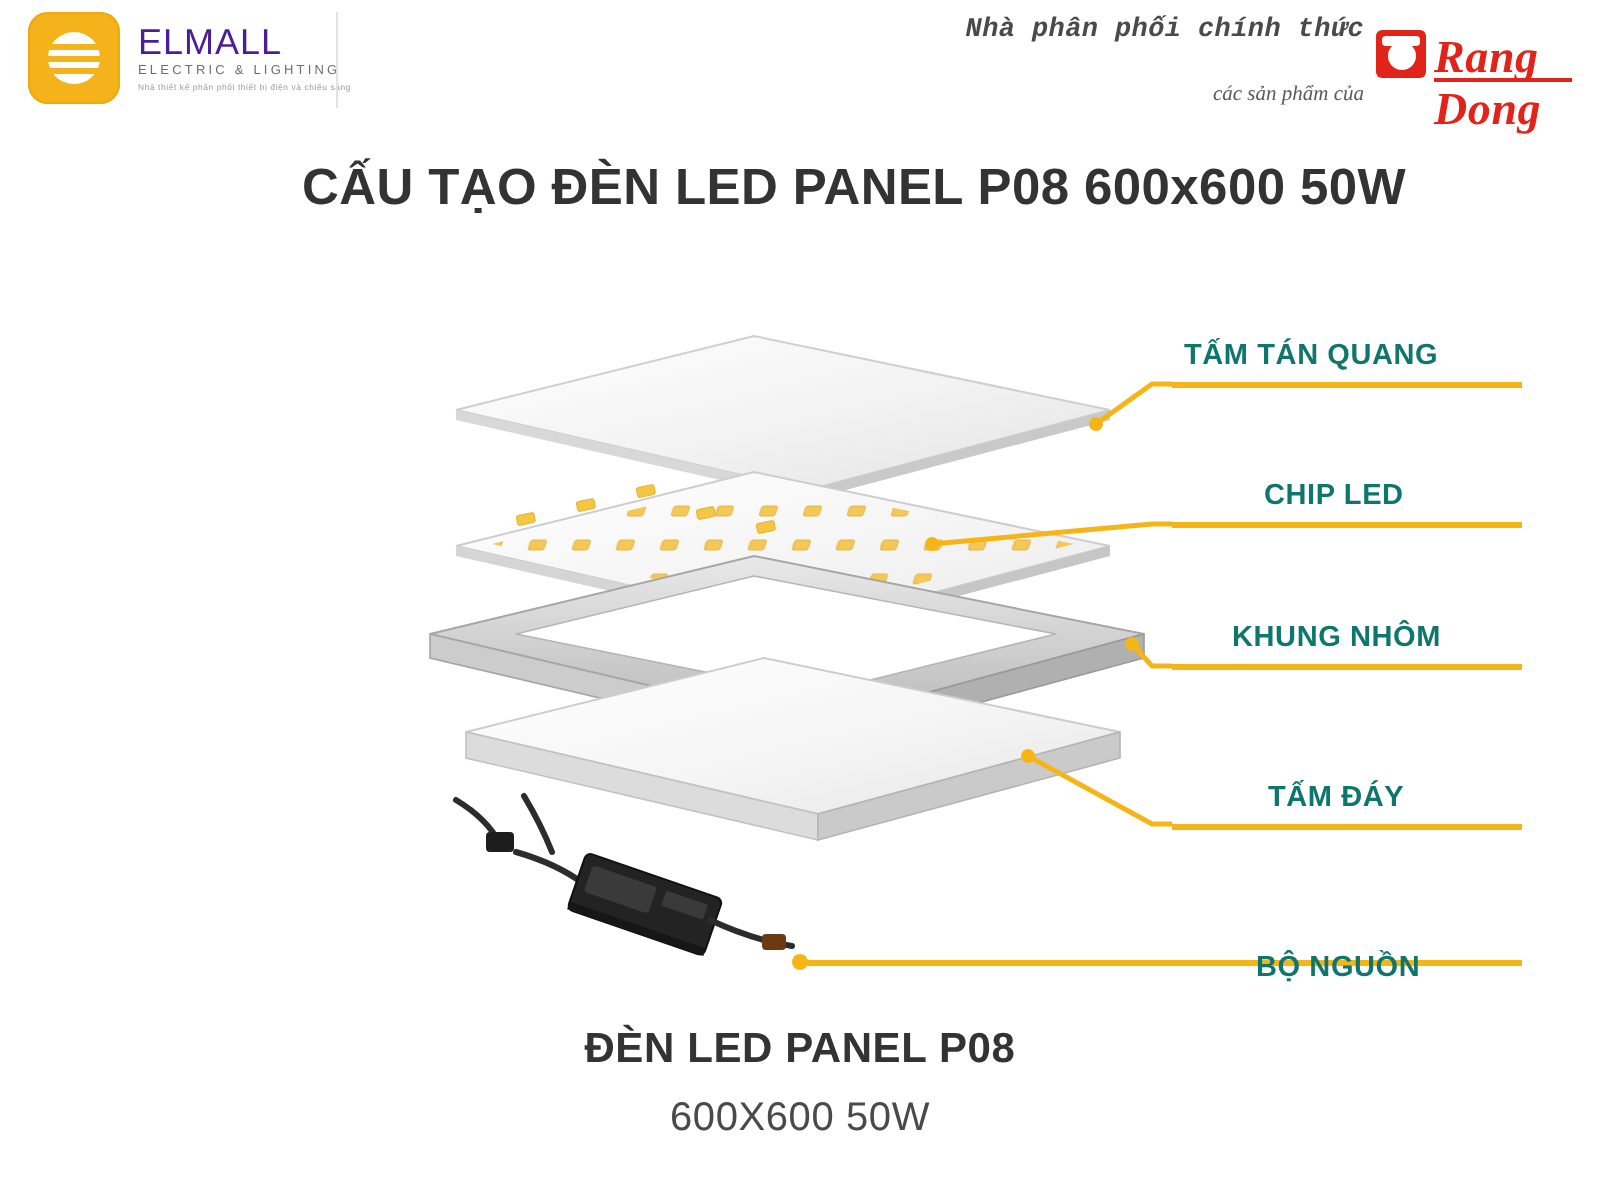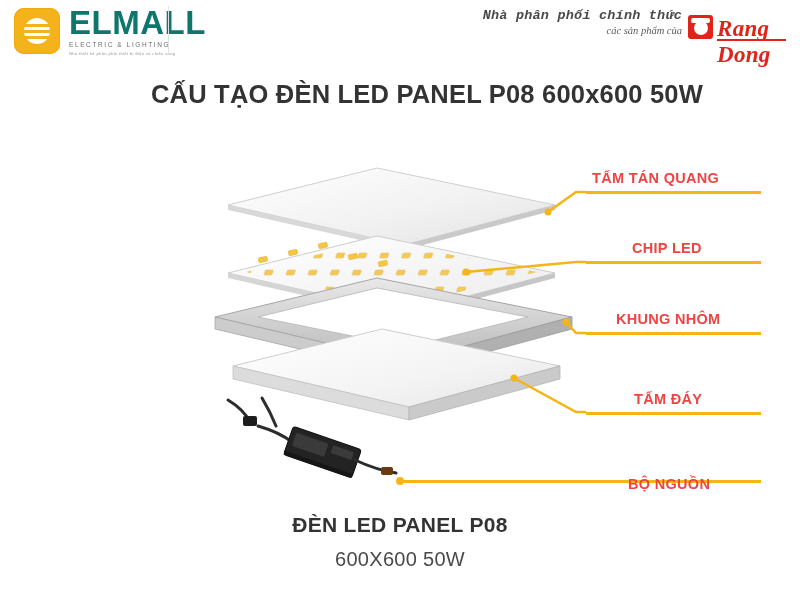--- a/index.html
+++ b/index.html
@@ -64,24 +64,24 @@
     height: 3px;
     background: #f5b31b;
     border-radius: 1px;
   }
   .logo-mark .bar.b1 { top: 16px; }
   .logo-mark .bar.b2 { top: 22px; }
   .logo-mark .bar.b3 { top: 28px; }
 
   .logo-text { line-height: 1; }
   .logo-name {
-    font-size: 33px;
-    font-weight: bold;
+    font-size: 18px;
+    font-weight: normal;
     letter-spacing: 0.5px;
-    color: #0f766e;
+    color: #4c1d95;
   }
   .logo-sub {
     margin-top: 3px;
     font-size: 6.5px;
     letter-spacing: 1.6px;
     color: #6d6d6d;
   }
   .logo-url {
     margin-top: 3px;
     font-size: 4.2px;
@@ -109,21 +109,21 @@
     font-family: Liberation Mono, monospace;
     font-size: 13.5px;
     font-weight: bold;
     font-style: italic;
     letter-spacing: 0.2px;
   }
   .distributor .line2 {
     font-family: "Liberation Serif", serif;
     font-size: 10.5px;
     font-style: italic;
-    margin-top: 2px;
+    margin-top: 19px;
     color: #5a5a5a;
   }
   .rangdong-logo {
     position: absolute;
     top: 14px;
     right: 12px;
     width: 100px;
     height: 34px;
   }
   .rd-flag {
@@ -196,21 +196,21 @@
     width: 800px;
     height: 370px;
   }
   .diagram svg { display: block; }
 
   
   .callout {
     position: absolute;
     font-size: 14.5px;
     font-weight: bold;
-    color: #ef4444;
+    color: #0f766e;
     letter-spacing: 0.3px;
     white-space: nowrap;
   }
   .callout-rule {
     position: absolute;
     height: 2.5px;
     background: #f6b517;
   }
 
   

